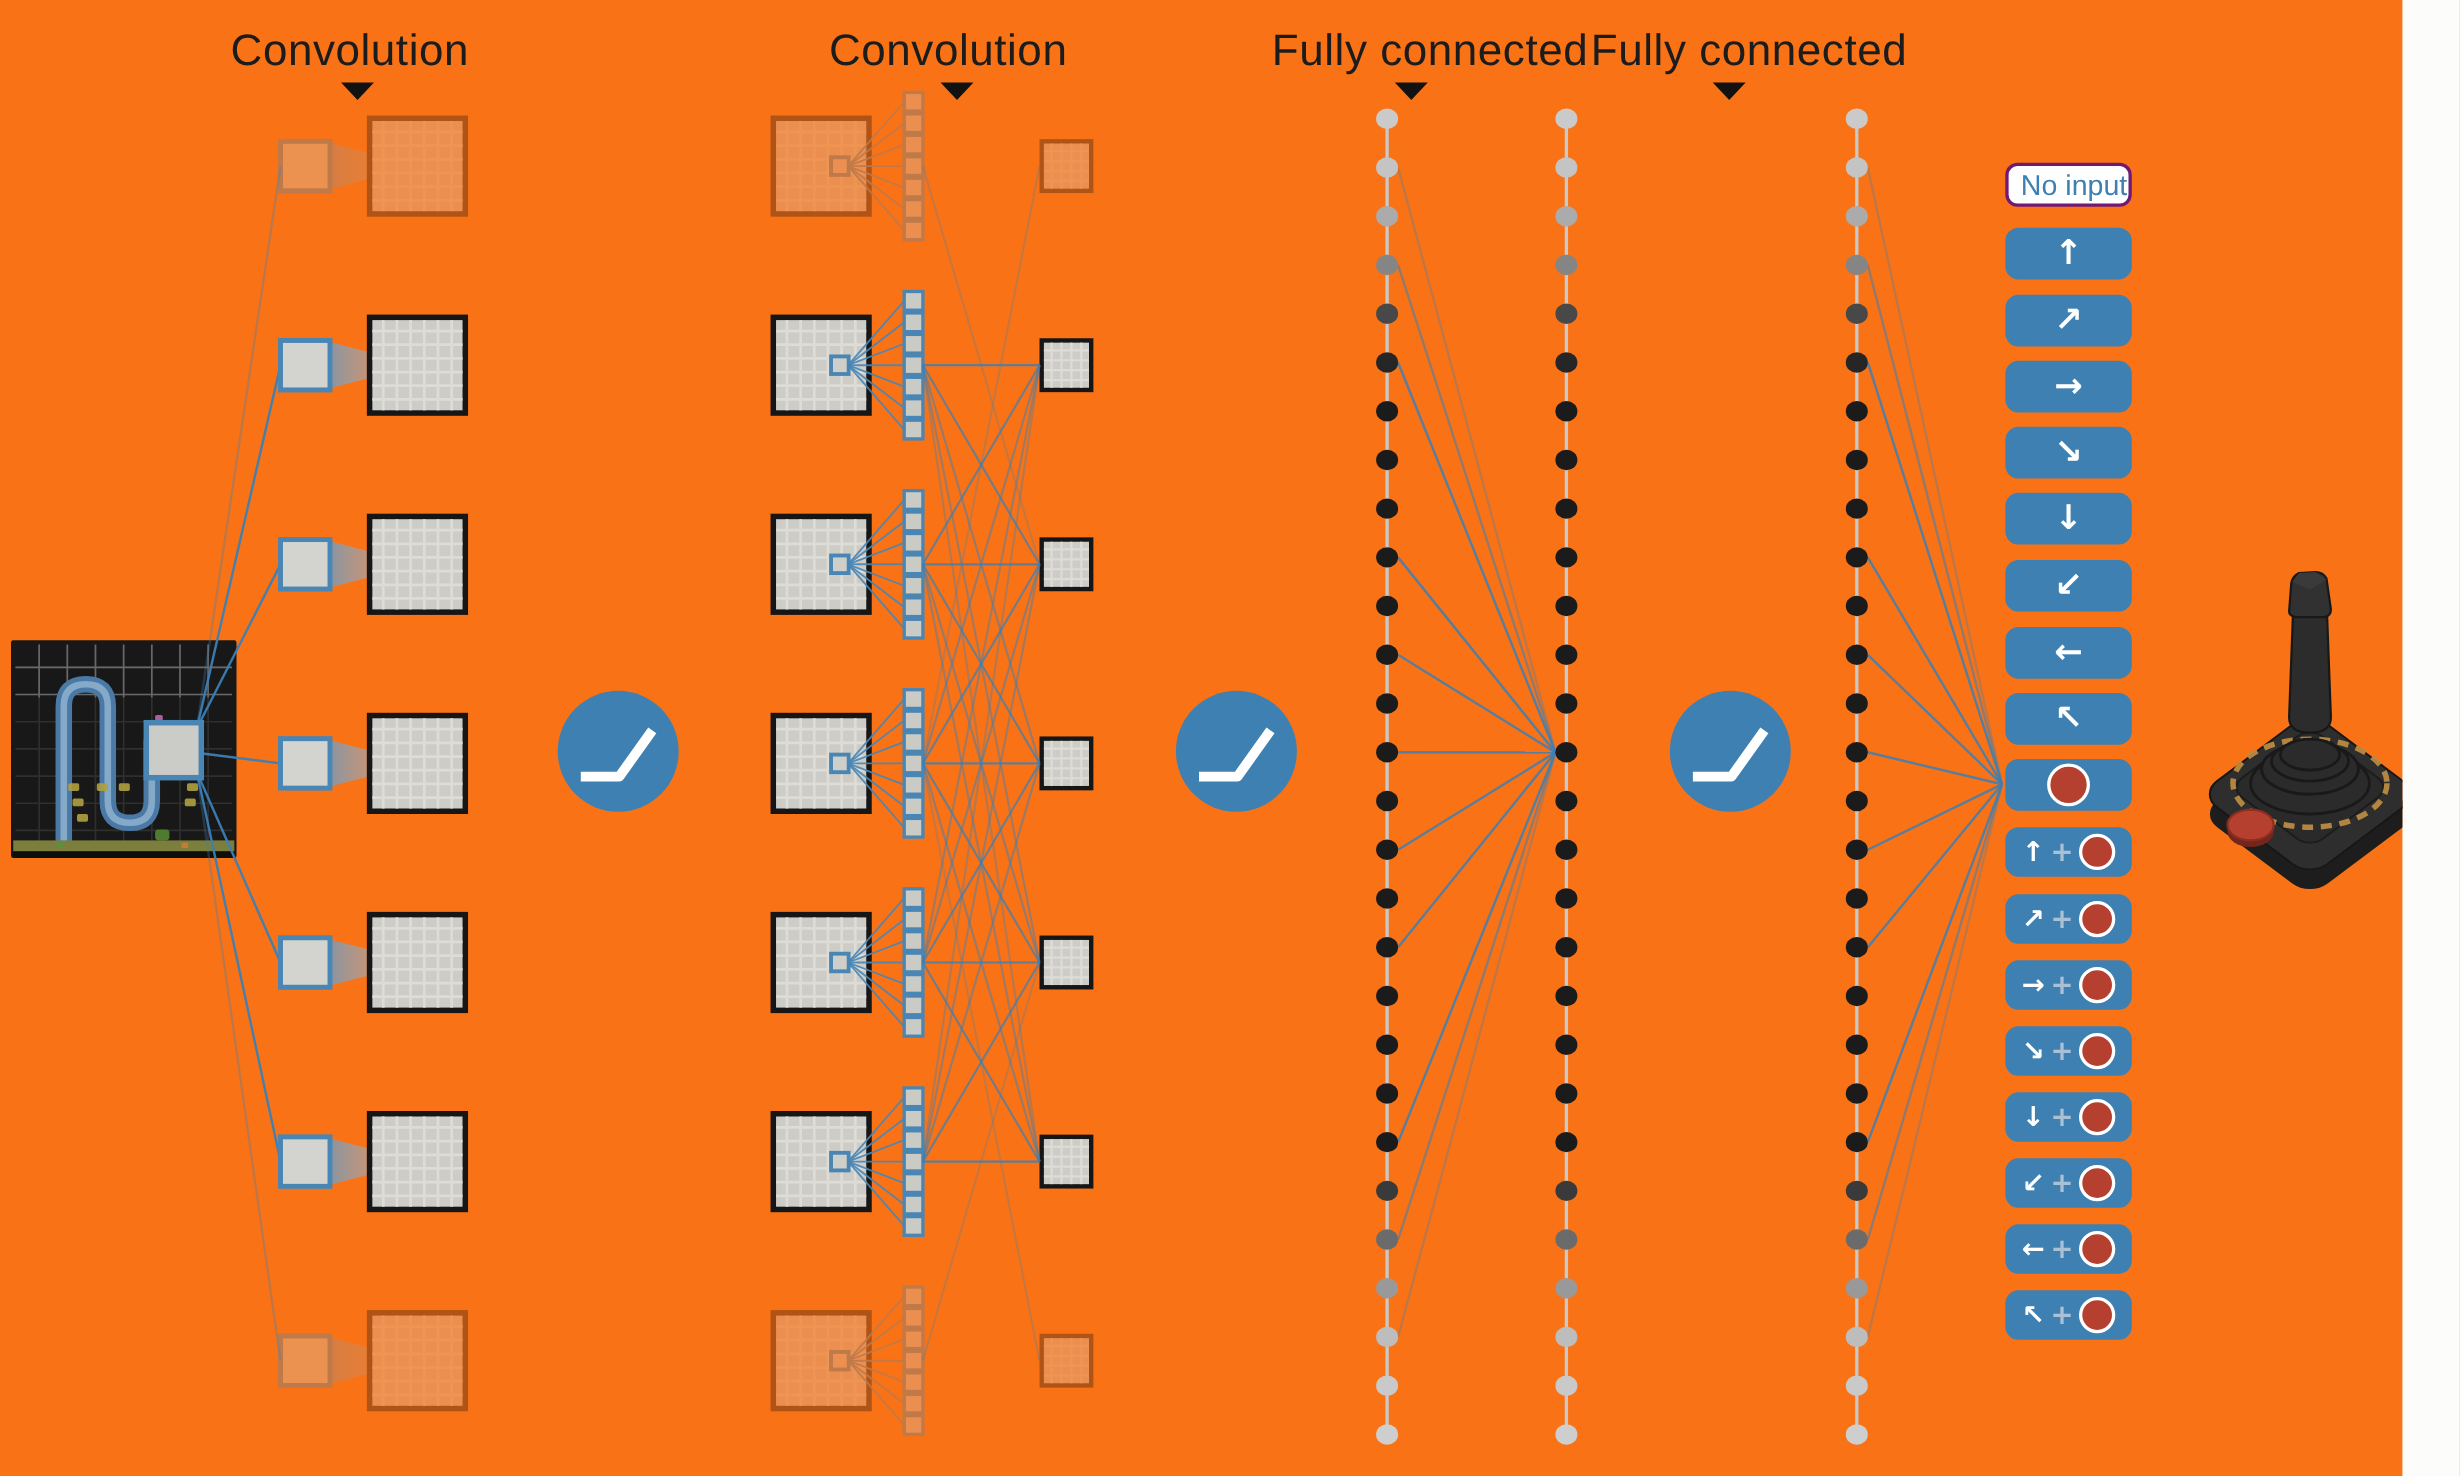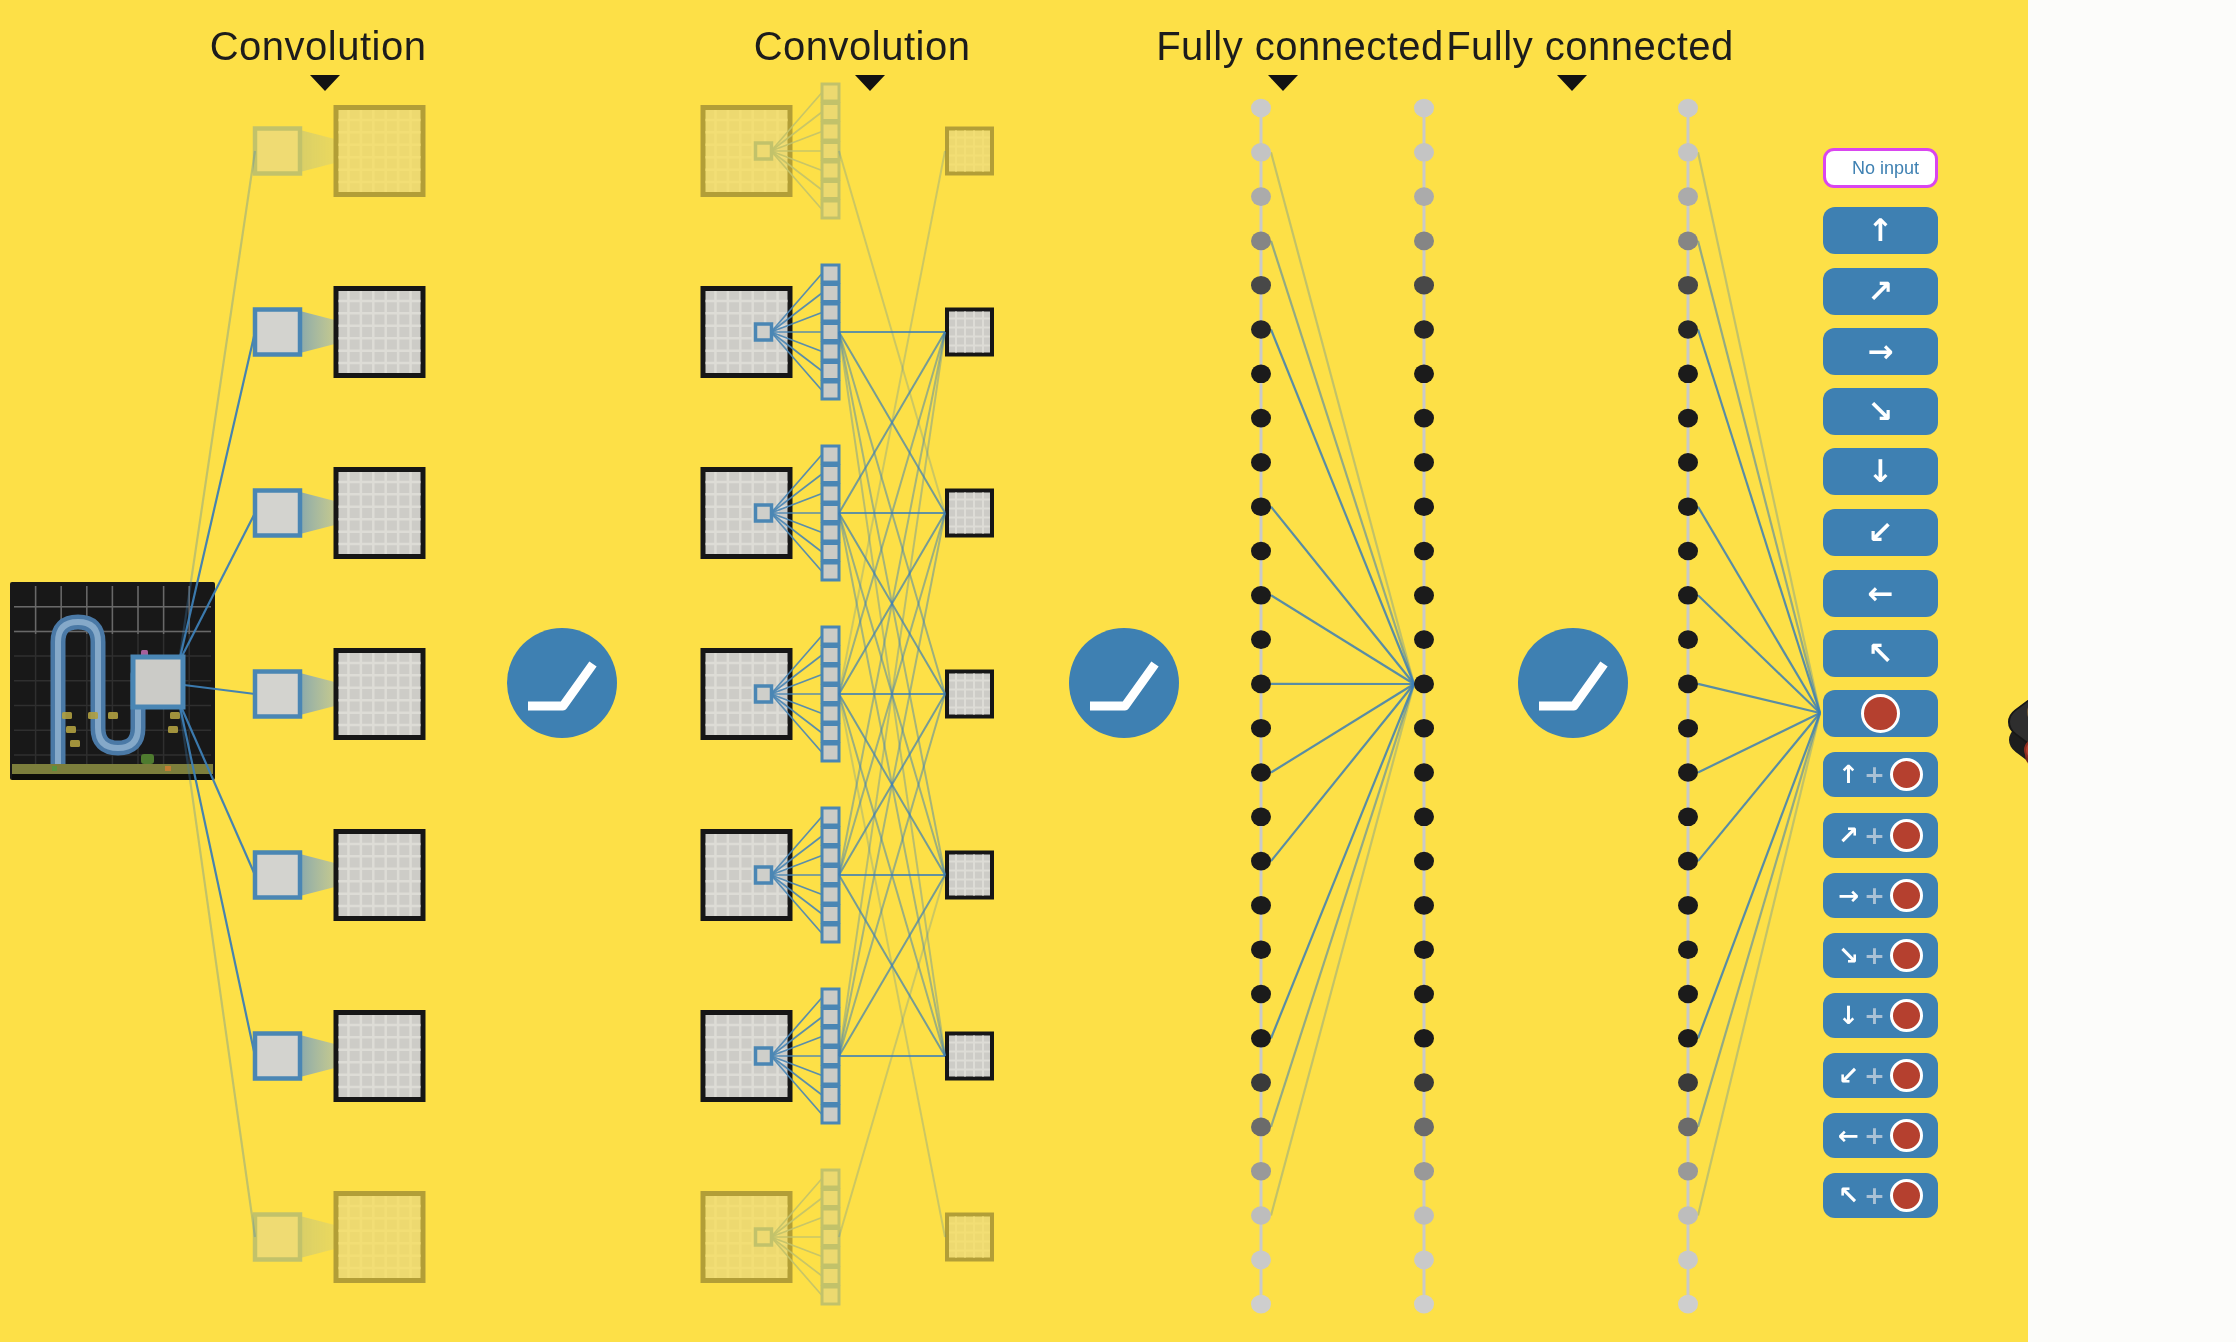--- a/index.html
+++ b/index.html
@@ -1,36 +1,36 @@
 <!DOCTYPE html>
 <html><head>
 <meta charset="utf-8">
 <style>
   html,body{margin:0;padding:0;background:#fcfcfa;}
-  #stage{position:relative;width:2028px;height:1342px;background:#fde047;
+  #stage{position:relative;width:2184px;height:1342px;background:#f97316;
          font-family:"Liberation Sans",sans-serif;overflow:hidden;}
   #scene{position:absolute;left:0;top:0;}
   .layer-label{position:absolute;top:24px;transform:translateX(-50%);
       font-size:40px;color:#1c1c1c;white-space:nowrap;letter-spacing:0.5px;}
   .tri{position:absolute;top:75px;width:0;height:0;transform:translateX(-50%);
       border-left:15px solid transparent;border-right:15px solid transparent;
       border-top:16px solid #121212;}
   .abtn{position:absolute;left:1823px;width:115px;box-sizing:border-box;
       background:#3e80b2;border-radius:12px;display:flex;align-items:center;
       justify-content:center;color:#fff;gap:5px;}
   .abtn .arrow{font-family:"DejaVu Sans",sans-serif;font-weight:bold;
       font-size:31px;line-height:1;}
   .abtn.combo .arrow{font-size:25px;}
   .abtn .plus{color:#aac1d5;font-size:25px;font-weight:bold;line-height:1;
       font-family:"DejaVu Sans",sans-serif;}
   .abtn .fire-dot{display:inline-block;width:27px;height:27px;border-radius:50%;
       background:#b5402f;border:3px solid #fff;box-sizing:content-box;}
   .abtn.fire .fire-dot{width:33px;height:33px;}
-  .abtn.noinput{background:#fff;border:3px solid #d946ef;color:#3e80b2;
-      border-radius:11px;font-size:18px;padding-left:10px;}
+  .abtn.noinput{background:#fff;border:3px solid #701a75;color:#3e80b2;
+      border-radius:11px;font-size:26px;padding-left:10px;}
 </style>
 </head>
 <body>
 
 <div id="stage">
 
   <svg id="scene" width="2236" height="1342" viewBox="0 0 2236 1342">
     <defs>
       <linearGradient id="beamGrad" x1="0" y1="0" x2="1" y2="0">
         <stop offset="0" stop-color="#6f9cc3" stop-opacity="0.8"></stop>

